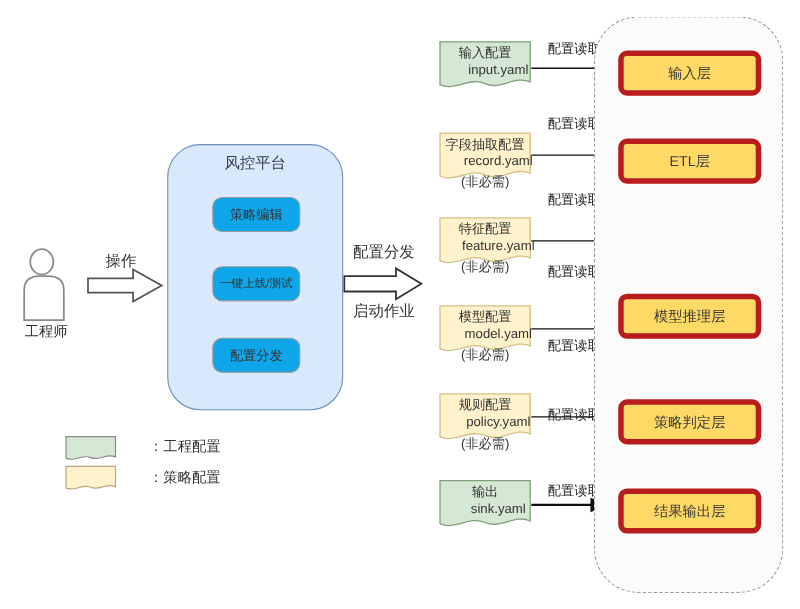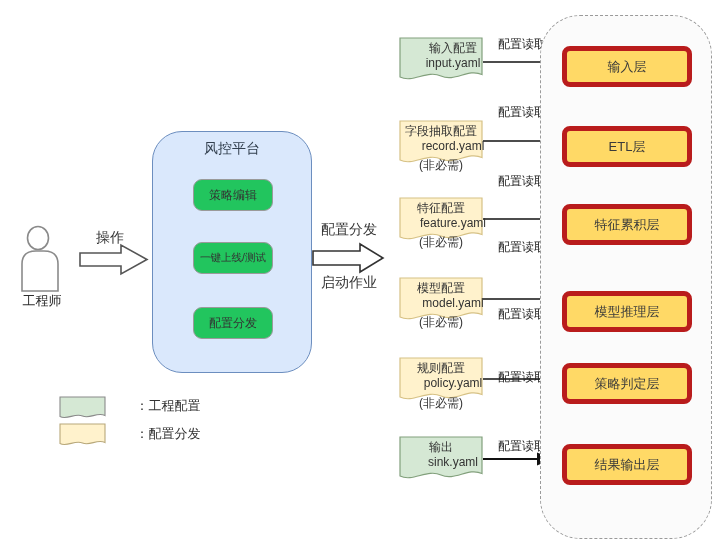--- a/index.html
+++ b/index.html
@@ -10,21 +10,21 @@
   .lbl{position:absolute;text-align:center;line-height:1.15;white-space:nowrap;}
   svg.layer{position:absolute;left:0;top:0;pointer-events:none;}
 
   
   .platform{
     position:absolute;left:152px;top:131px;width:158px;height:240px;
     background:#dae8fc;border:1px solid #6c8ebf;border-radius:30px;
   }
   .platform-title{position:absolute;left:0;top:8px;width:100%;font-size:14px;color:#33404f;}
   .step{
-    position:absolute;left:40px;width:78px;height:30px;background:#22c55e;
+    position:absolute;left:40px;width:78px;height:30px;background:#0ea5e9;
     border:1px solid #9a9a9a;border-radius:9px;display:flex;align-items:center;justify-content:center;
     font-size:12px;color:#333;
   }
   .step.small{font-size:10.5px;}
 
   
   .pipeline{
     position:absolute;left:540px;top:15px;width:170px;height:522px;
     background:#fbfbfb;border:1.4px dashed #9a9a9a;border-radius:40px;
   }
@@ -110,21 +110,21 @@
   <div class="platform">
     <div class="lbl platform-title">风控平台</div>
     <div class="step" style="top:47px;">策略编辑</div>
     <div class="step small" style="top:110px;">一键上线/测试</div>
     <div class="step" style="top:175px;">配置分发</div>
   </div>
 
   <div class="lbl big-label" style="left:316px;top:221px;width:66px;">配置分发</div>
   <div class="lbl big-label" style="left:316px;top:274px;width:66px;">启动作业</div>
 
-  <div class="lbl doc-title" style="left:400px;top:42px;width:82px;padding-left:12px;">输入配置</div>
+  <div class="lbl doc-title" style="left:400px;top:42px;width:82px;">输入配置</div>
   <div class="lbl doc-file" style="left:400px;top:57px;width:82px;">input.yaml</div>
 
   <div class="lbl doc-title" style="left:400px;top:125px;width:82px;">字段抽取配置</div>
   <div class="lbl doc-file" style="left:400px;top:140px;width:82px;">record.yaml</div>
   <div class="lbl optional" style="left:400px;top:159px;width:82px;">(非必需)</div>
 
   <div class="lbl doc-title" style="left:400px;top:202px;width:82px;">特征配置</div>
   <div class="lbl doc-file" style="left:400px;top:217px;width:82px;">feature.yaml</div>
   <div class="lbl optional" style="left:400px;top:236px;width:82px;">(非必需)</div>
 
@@ -143,21 +143,20 @@
   <div class="lbl read-label" style="left:492px;top:106px;width:60px;">配置读取</div>
   <div class="lbl read-label" style="left:492px;top:175px;width:60px;">配置读取</div>
   <div class="lbl read-label" style="left:492px;top:241px;width:60px;">配置读取</div>
   <div class="lbl read-label" style="left:492px;top:308px;width:60px;">配置读取</div>
   <div class="lbl read-label" style="left:492px;top:371px;width:60px;">配置读取</div>
   <div class="lbl read-label" style="left:492px;top:440px;width:60px;">配置读取</div>
 
   <div class="pipeline"></div>
   <div class="layerbox" style="top:46px;">输入层</div>
   <div class="layerbox" style="top:126px;">ETL层</div>
-  <div class="layerbox" style="top:204px;">特征累积层</div>
-  <div class="layerbox" style="top:291px;">模型推理层</div>
+  <div class="layerbox" style="top:267px;">模型推理层</div>
   <div class="layerbox" style="top:363px;">策略判定层</div>
   <div class="layerbox" style="top:444px;">结果输出层</div>
 
   <div class="lbl legend-label" style="left:108px;top:399px;width:120px;">：工程配置</div>
-  <div class="lbl legend-label" style="left:108px;top:427px;width:120px;">：配置分发</div>
+  <div class="lbl legend-label" style="left:108px;top:427px;width:120px;">：策略配置</div>
 
 </div>
 
 </body></html>

